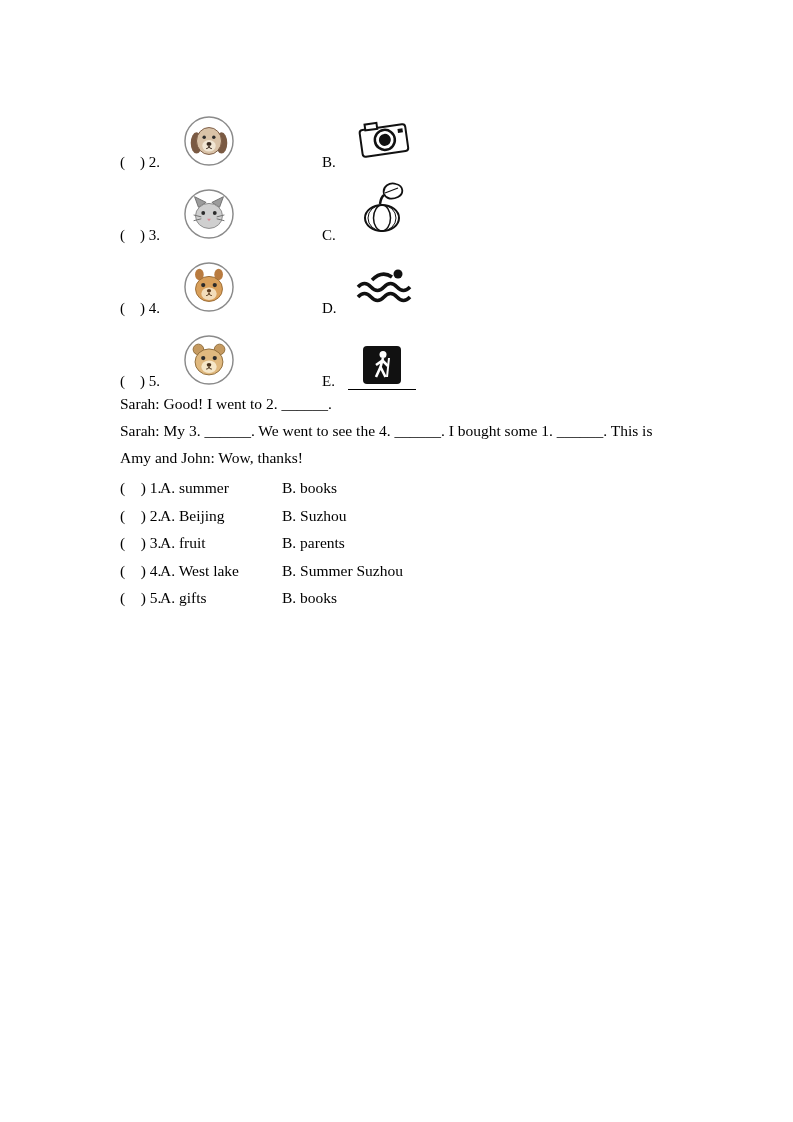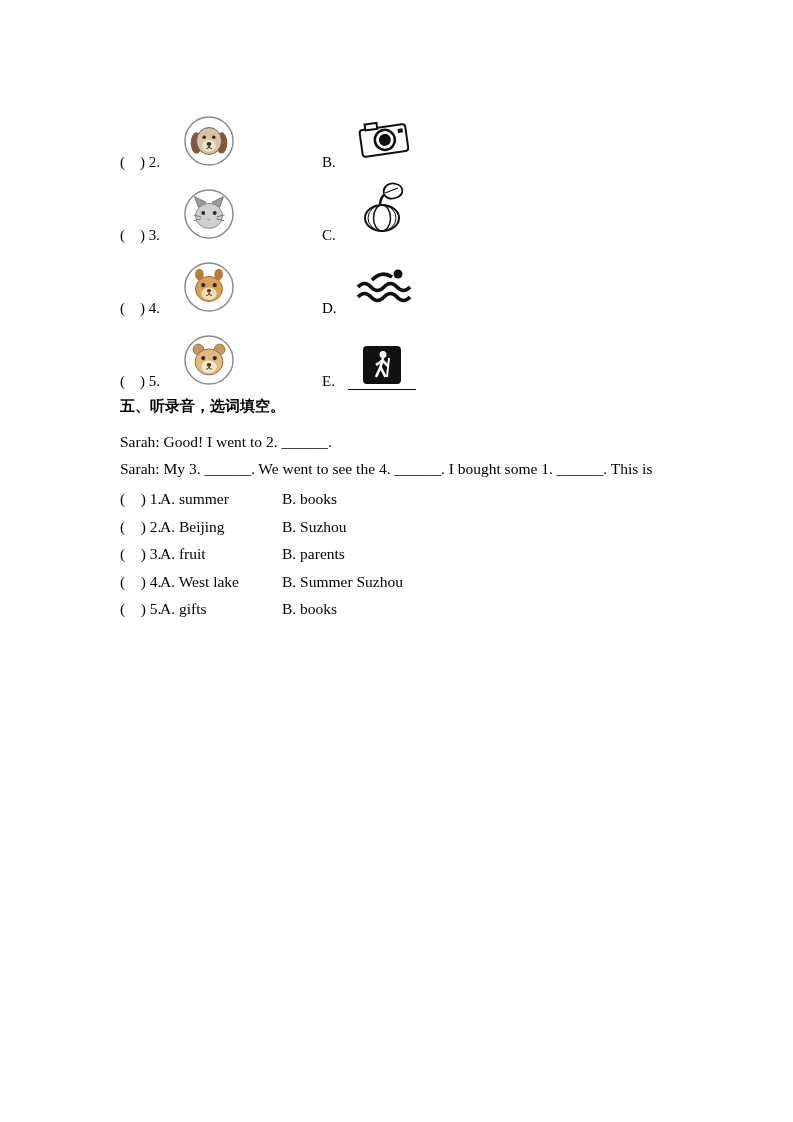--- a/index.html
+++ b/index.html
@@ -200,25 +200,25 @@
           <circle cx="21" cy="9.5" r="3.5" fill="#fff"></circle>
           <path d="M21 13 L18.5 22 L14 32 M18.5 22 L23.5 32 M14 20 L20.5 15.5 L26 21" stroke="#fff" stroke-width="2.6" fill="none"></path>
           <path d="M27 13 L25 32" stroke="#fff" stroke-width="2" fill="none"></path>
         </svg>
         <div class="blank-line"></div>
       </div>
     </div>
   </div>
 
   <div>
-    <div class="sec-heading">五、听录音，选词填空。</div>
 
     <div class="dialogue">
       <p>Sarah: Good! I went to 2. ______.</p>
       <p>Sarah: My 3. ______. We went to see the 4. ______. I bought some 1. ______. This is</p>
+      <p>Amy and John: Wow, thanks!</p>
     </div>
 
     <div class="questions">
       <div class="q-row">
         <span class="q-num">(    ) 1.</span>
         <span class="q-a">A. summer</span>
         <span class="q-b">B. books</span>
       </div>
       <div class="q-row">
         <span class="q-num">(    ) 2.</span>

